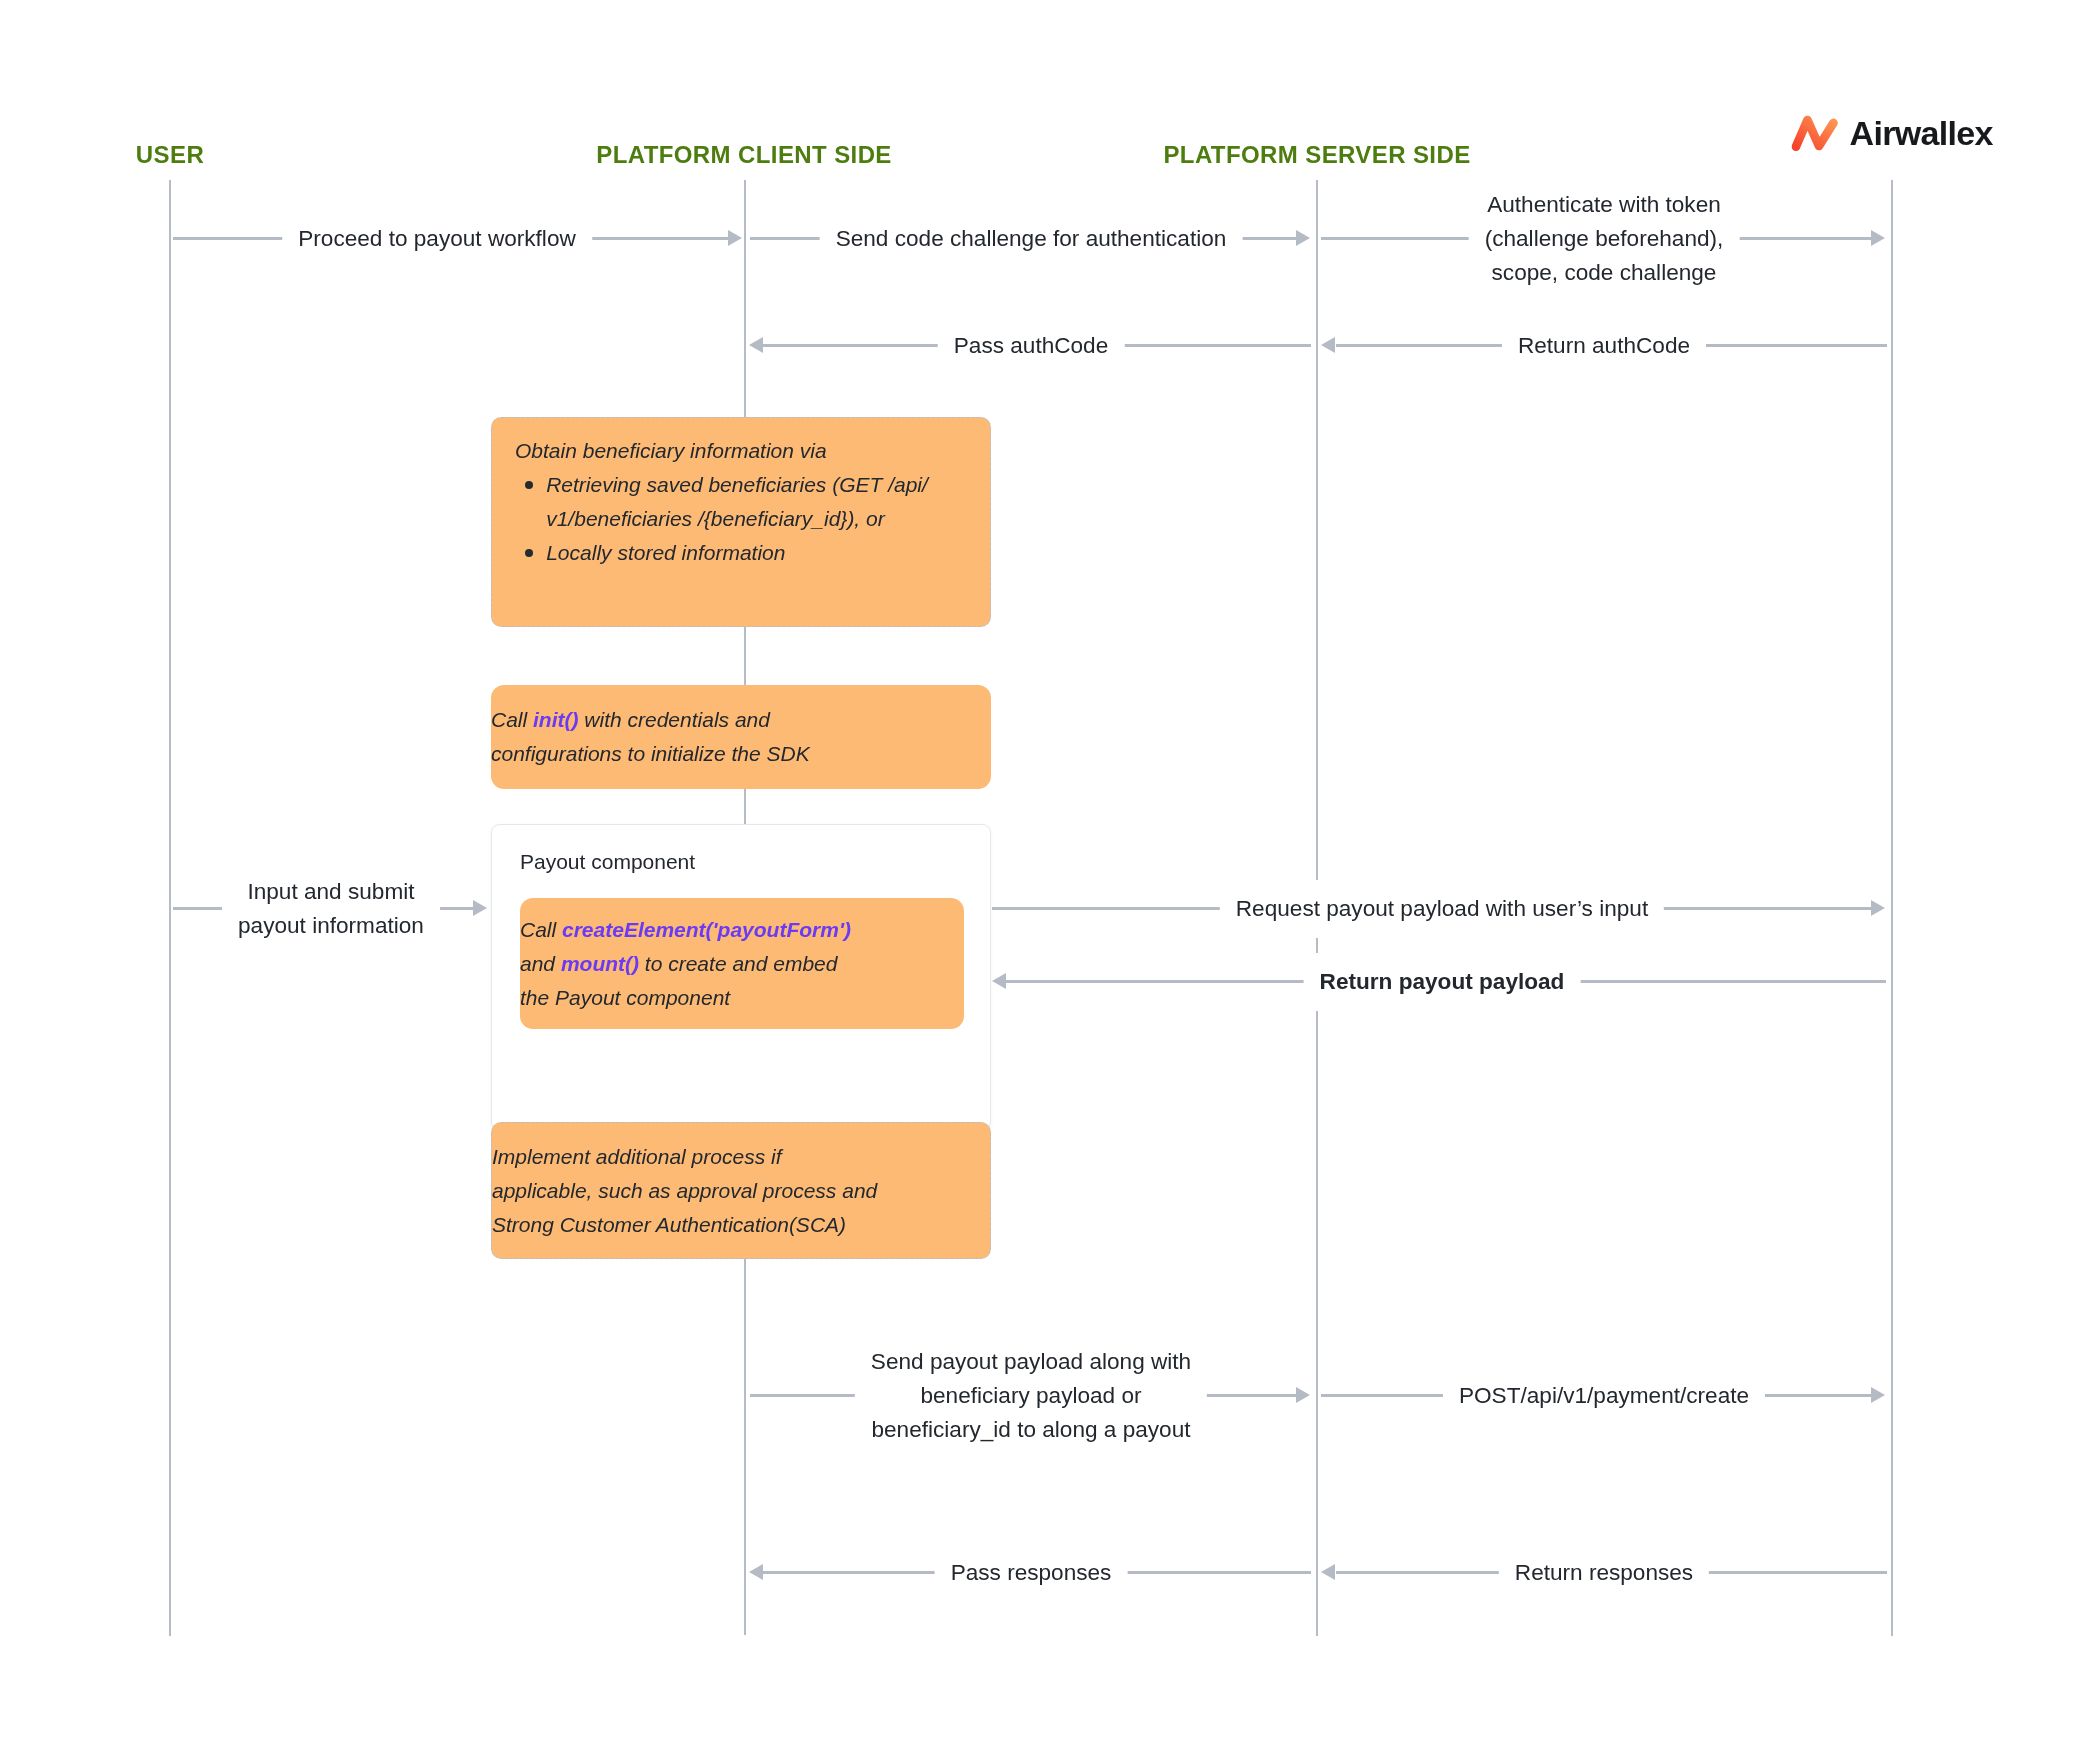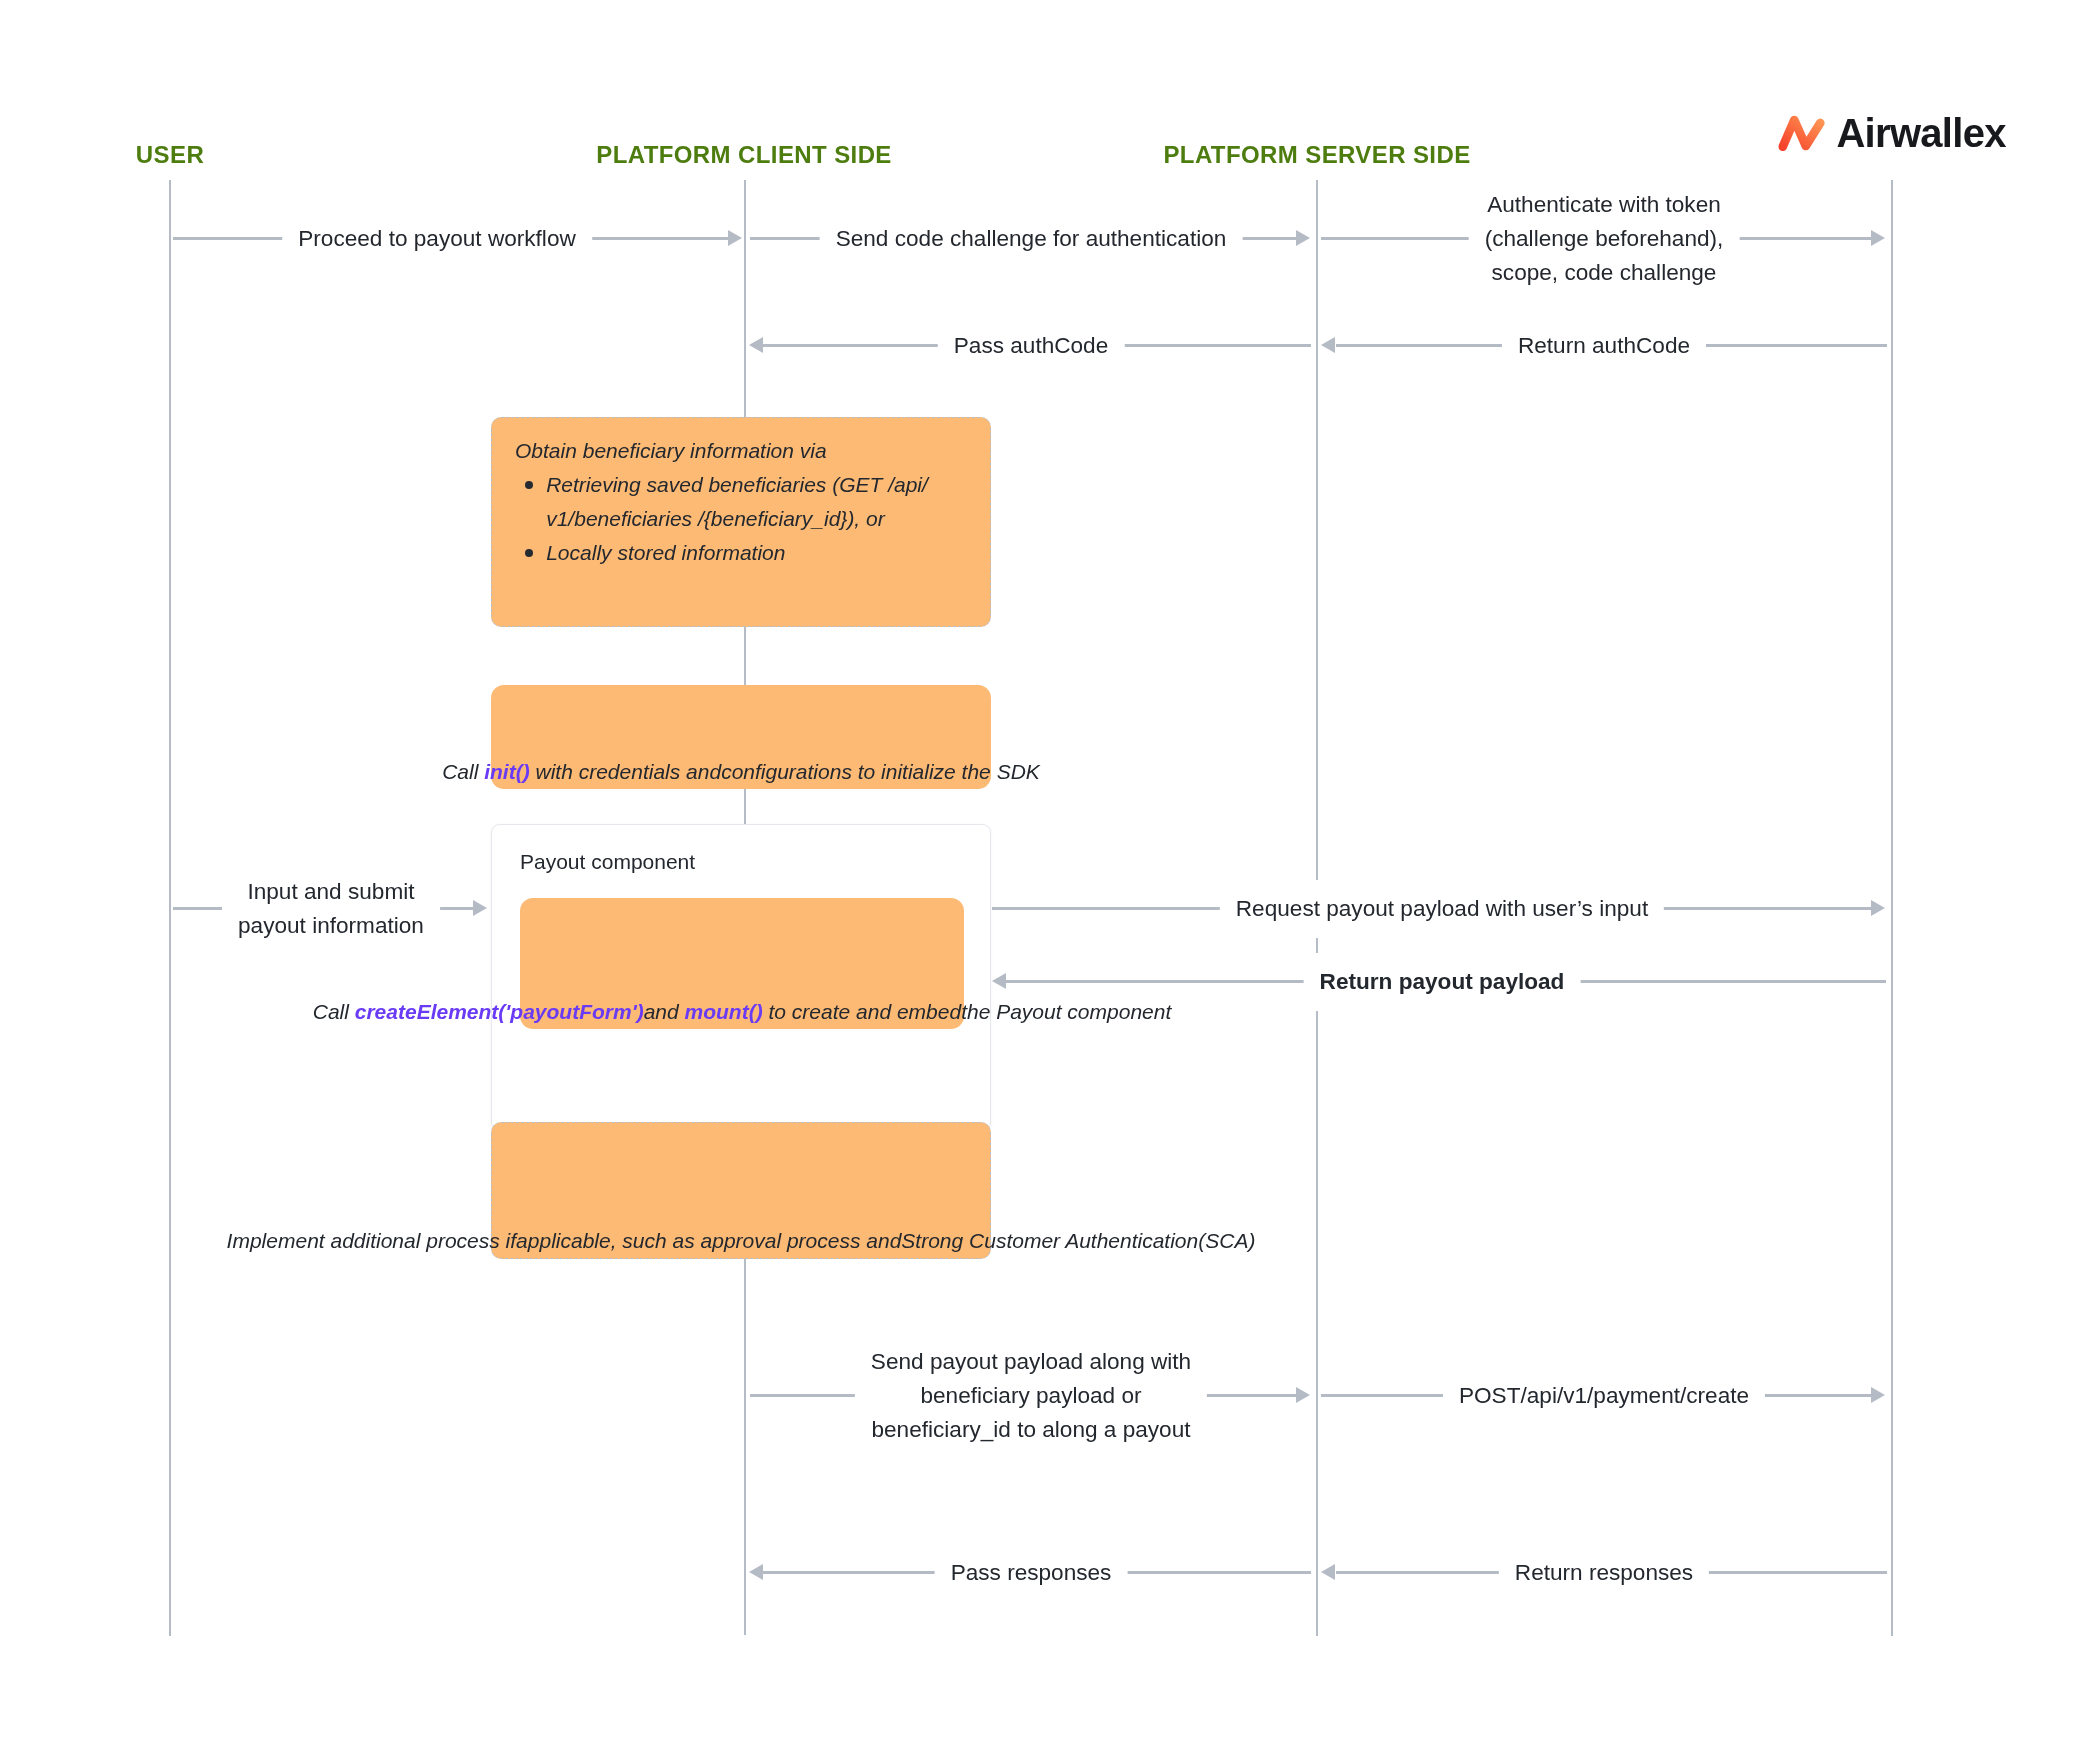--- a/index.html
+++ b/index.html
@@ -8,21 +8,21 @@
     font-family:"Liberation Sans",sans-serif;color:#23272e;overflow:hidden;
   }
   
   .lane-header{
     position:absolute;top:117px;transform:translateX(-50%);
     font-size:24px;font-weight:700;letter-spacing:0.4px;color:#4d7c0f;white-space:nowrap;margin-top:24px;
   }
   
   .brand{position:absolute;top:133px;left:1892px;transform:translate(-50%,-50%);
     display:flex;align-items:center;gap:10.2px;}
-  .brand-word{font-size:40px;font-weight:800;letter-spacing:-0.7px;color:#17191d;}
+  .brand-word{font-size:34px;font-weight:800;letter-spacing:-0.7px;color:#17191d;}
   
   .lifeline{position:absolute;width:2.2px;background:#b6bcc6;}
   
   .h-line{position:absolute;height:2.9px;background:#b5bbc5;}
   .head-r{position:absolute;width:0;height:0;
     border-top:8px solid transparent;border-bottom:8px solid transparent;
     border-left:14.6px solid #b5bbc5;}
   .head-l{position:absolute;width:0;height:0;
     border-top:8px solid transparent;border-bottom:8px solid transparent;
     border-right:14.6px solid #b5bbc5;}
@@ -34,21 +34,21 @@
   }
   .label.bold{font-weight:700;}
   
   .box{position:absolute;left:491px;width:500px;box-sizing:border-box;}
   .gray{background:#fdba74;font-style:italic;}
   .dashed{border:1.5px dashed #b8bec8;border-radius:10.2px;}
   .rounded{border-radius:13px;}
   .card{background:#ffffff;border:1.5px solid #e4e7eb;border-radius:8.7px;
     box-shadow:0 1.5px 5.8px rgba(20,24,31,.04);}
   .box-text{font-size:21px;line-height:34px;color:#23272e;}
-  .center-col{display:flex;align-items:flex-end;justify-content:center;text-align:center;}
+  .center-col{display:flex;flex-direction:column;align-items:flex-start;justify-content:center;text-align:center;}
   .code{color:#6a3bf5;font-weight:700;}
   .bullet{display:flex;align-items:flex-start;}
   .dot{flex:0 0 auto;width:8px;height:8px;border-radius:50%;background:#262a31;margin:13px 13px 0 10.2px;}
   .bullet-line{display:block;white-space:nowrap;}
   .nowrap{white-space:nowrap;}
   .card-title{position:absolute;left:28px;top:20.4px;font-size:21px;line-height:34px;color:#23272e;}
   .inner-box{position:absolute;left:28px;top:73px;width:444px;height:131px;}
 </style>
 </head>
 <body>

